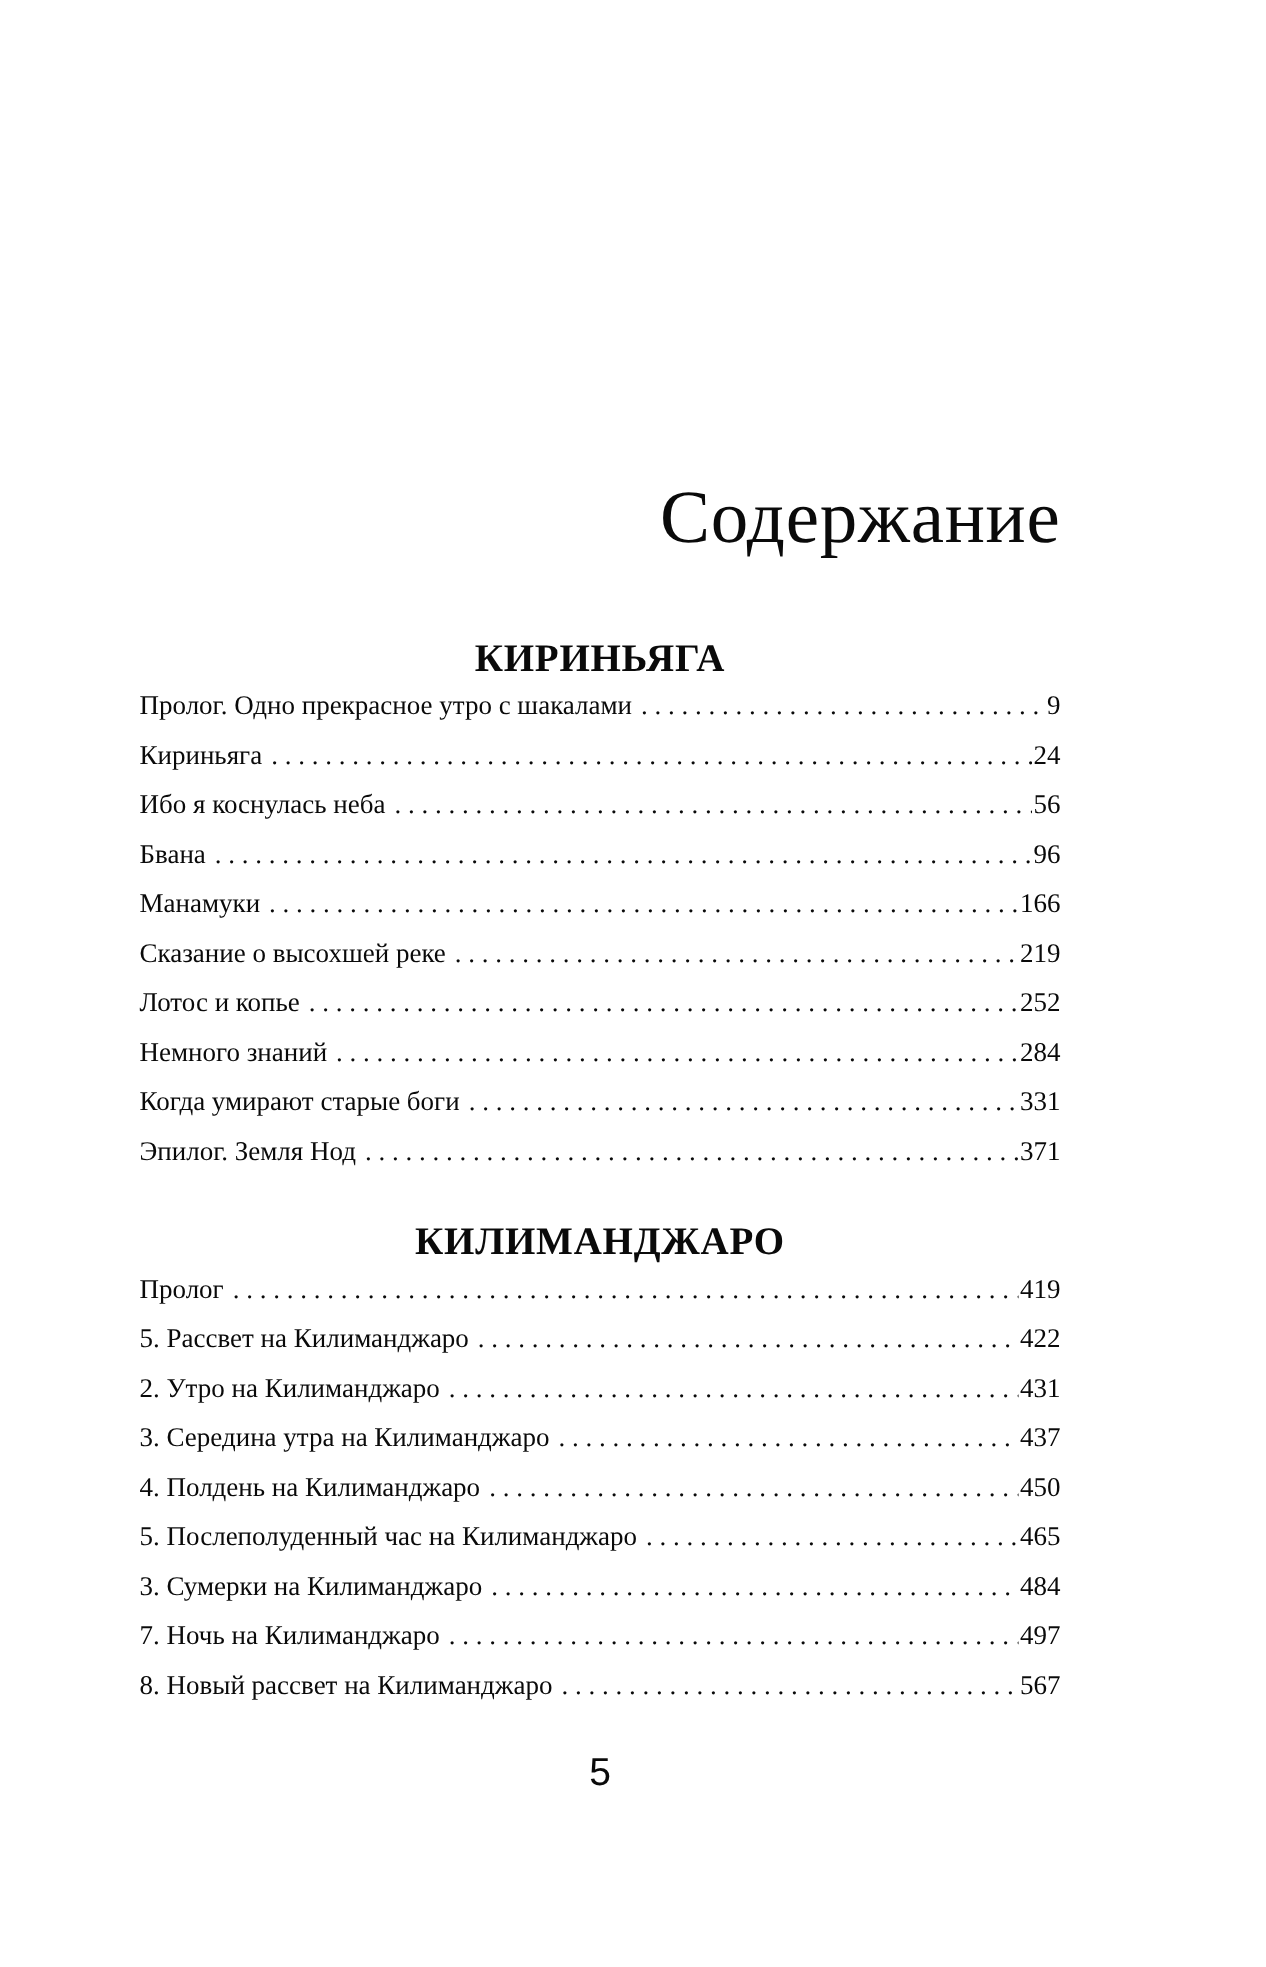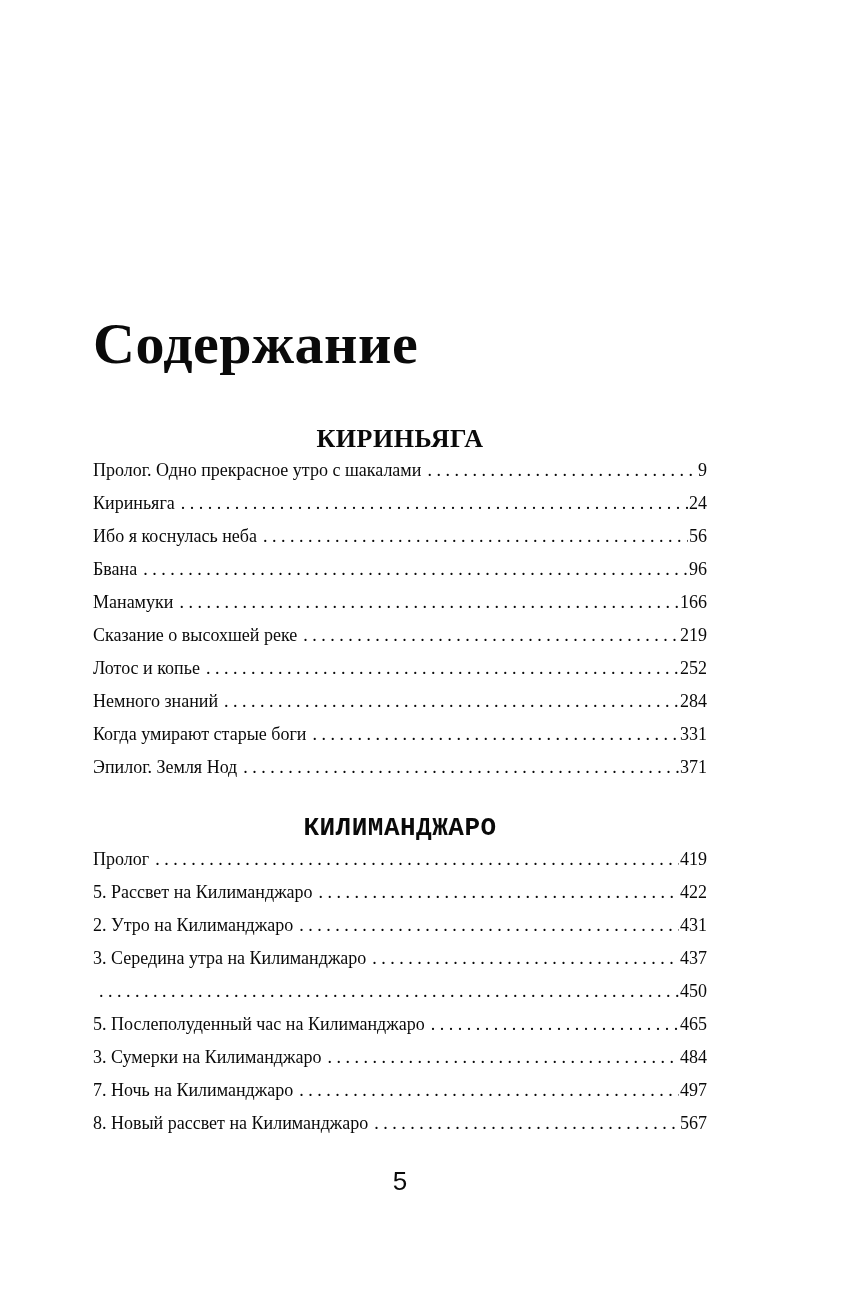--- a/index.html
+++ b/index.html
@@ -17,40 +17,39 @@
     overflow: hidden;
   }
   .content {
     position: absolute;
     left: 93px;
     top: 0;
     width: 614px;
   }
   .doc-title {
     margin: 316px 0 0 0;
-    font-size: 58px;
+    font-size: 50px;
     line-height: 56px;
-    font-weight: 700;
-    text-align: left;
+    font-weight: 400;
+    text-align: right;
     letter-spacing: 0.5px;
   }
   .section-heading {
     font-size: 26px;
     line-height: 30px;
     font-weight: 700;
     text-align: center;
     letter-spacing: 0.5px;
     margin: 0;
   }
   .section-heading.first {
     margin-top: 52px;
   }
   .section-heading.second {
     margin-top: 29px;
-    font-family: Liberation Mono, monospace;
   }
   .toc-list {
     margin: 0;
     padding: 0;
     list-style: none;
   }
   .toc-entry {
     display: flex;
     align-items: baseline;
     font-size: 18px;
@@ -163,20 +162,21 @@
         <span class="label">2. Утро на Килиманджаро</span>
         <span class="dots"></span>
         <span class="pagenum">431</span>
       </li>
       <li class="toc-entry">
         <span class="label">3. Середина утра на Килиманджаро</span>
         <span class="dots"></span>
         <span class="pagenum">437</span>
       </li>
       <li class="toc-entry">
+        <span class="label">4. Полдень на Килиманджаро</span>
         <span class="dots"></span>
         <span class="pagenum">450</span>
       </li>
       <li class="toc-entry">
         <span class="label">5. Послеполуденный час на Килиманджаро</span>
         <span class="dots"></span>
         <span class="pagenum">465</span>
       </li>
       <li class="toc-entry">
         <span class="label">3. Сумерки на Килиманджаро</span>

